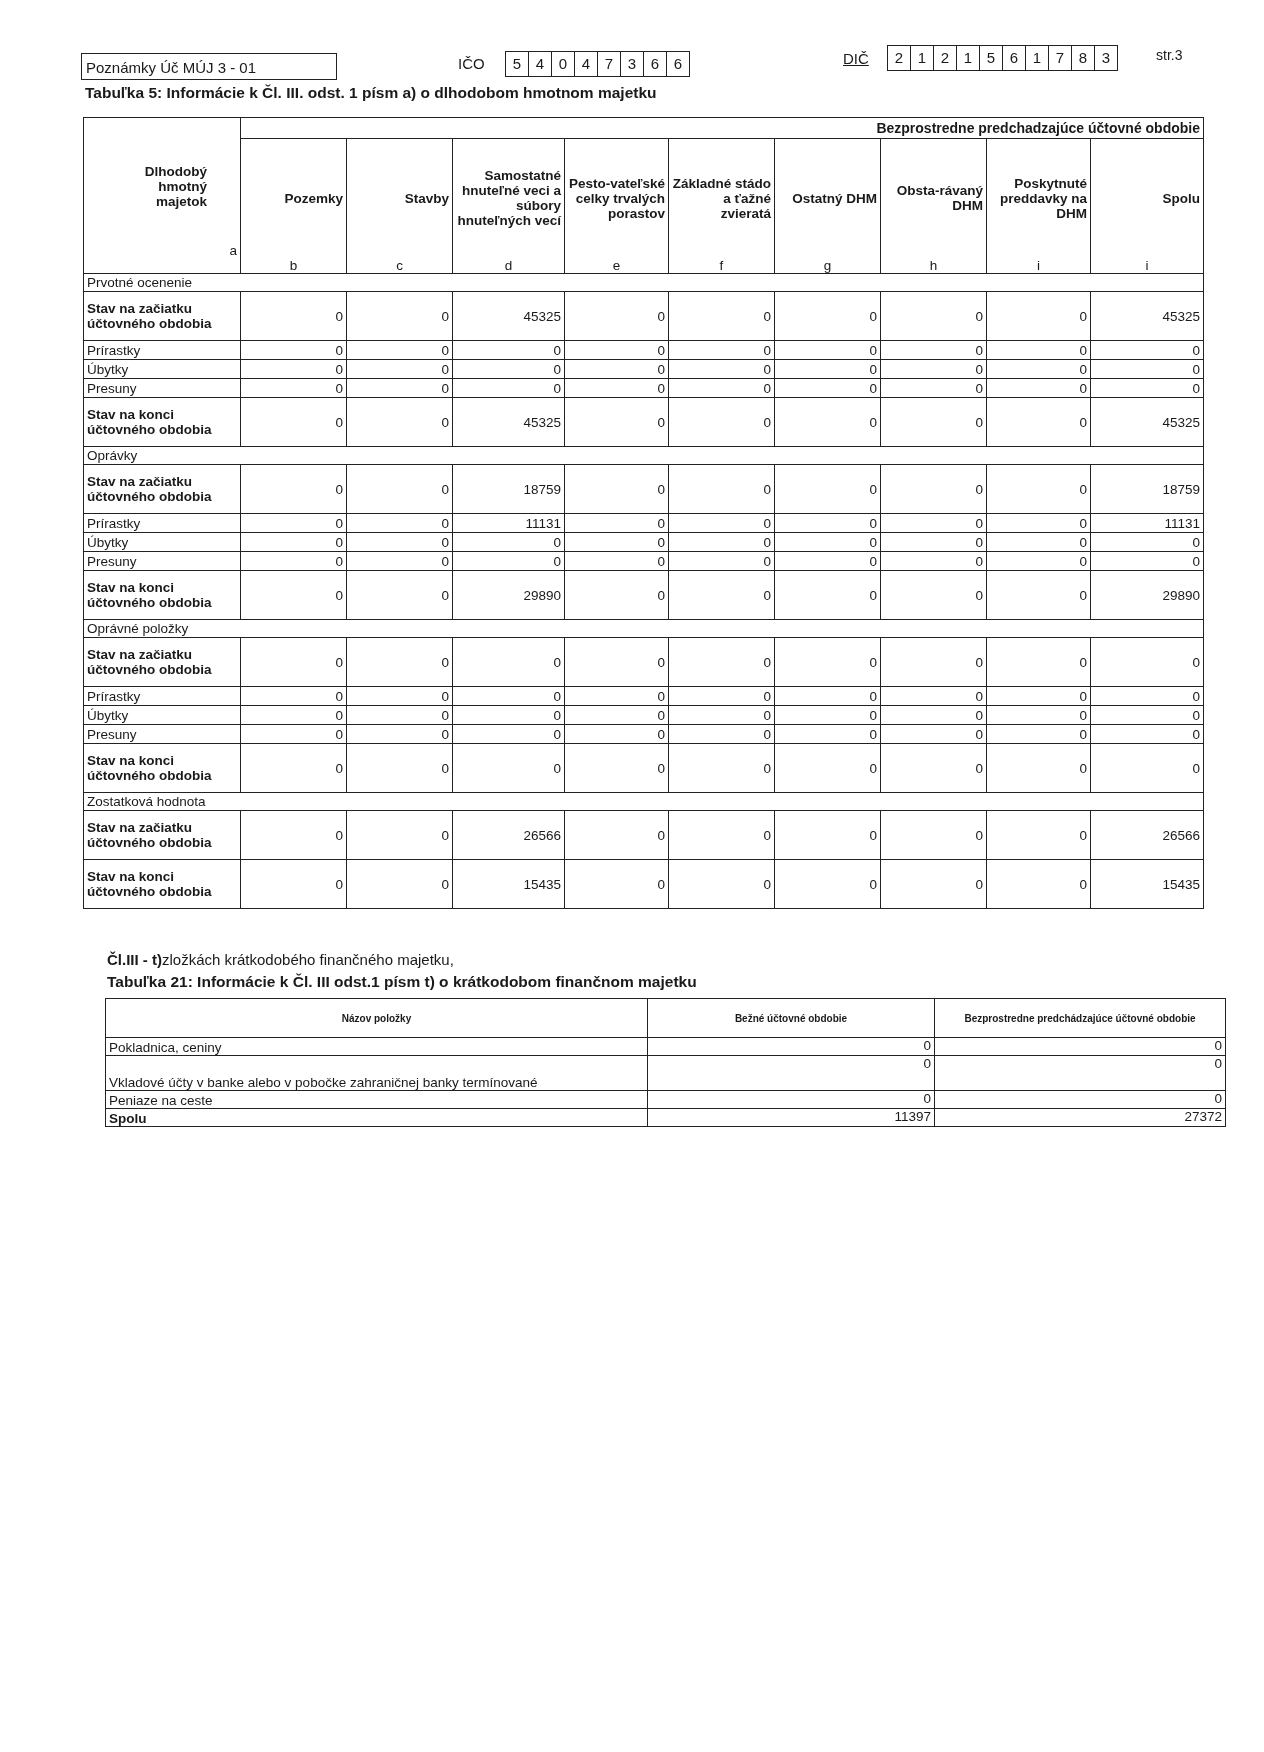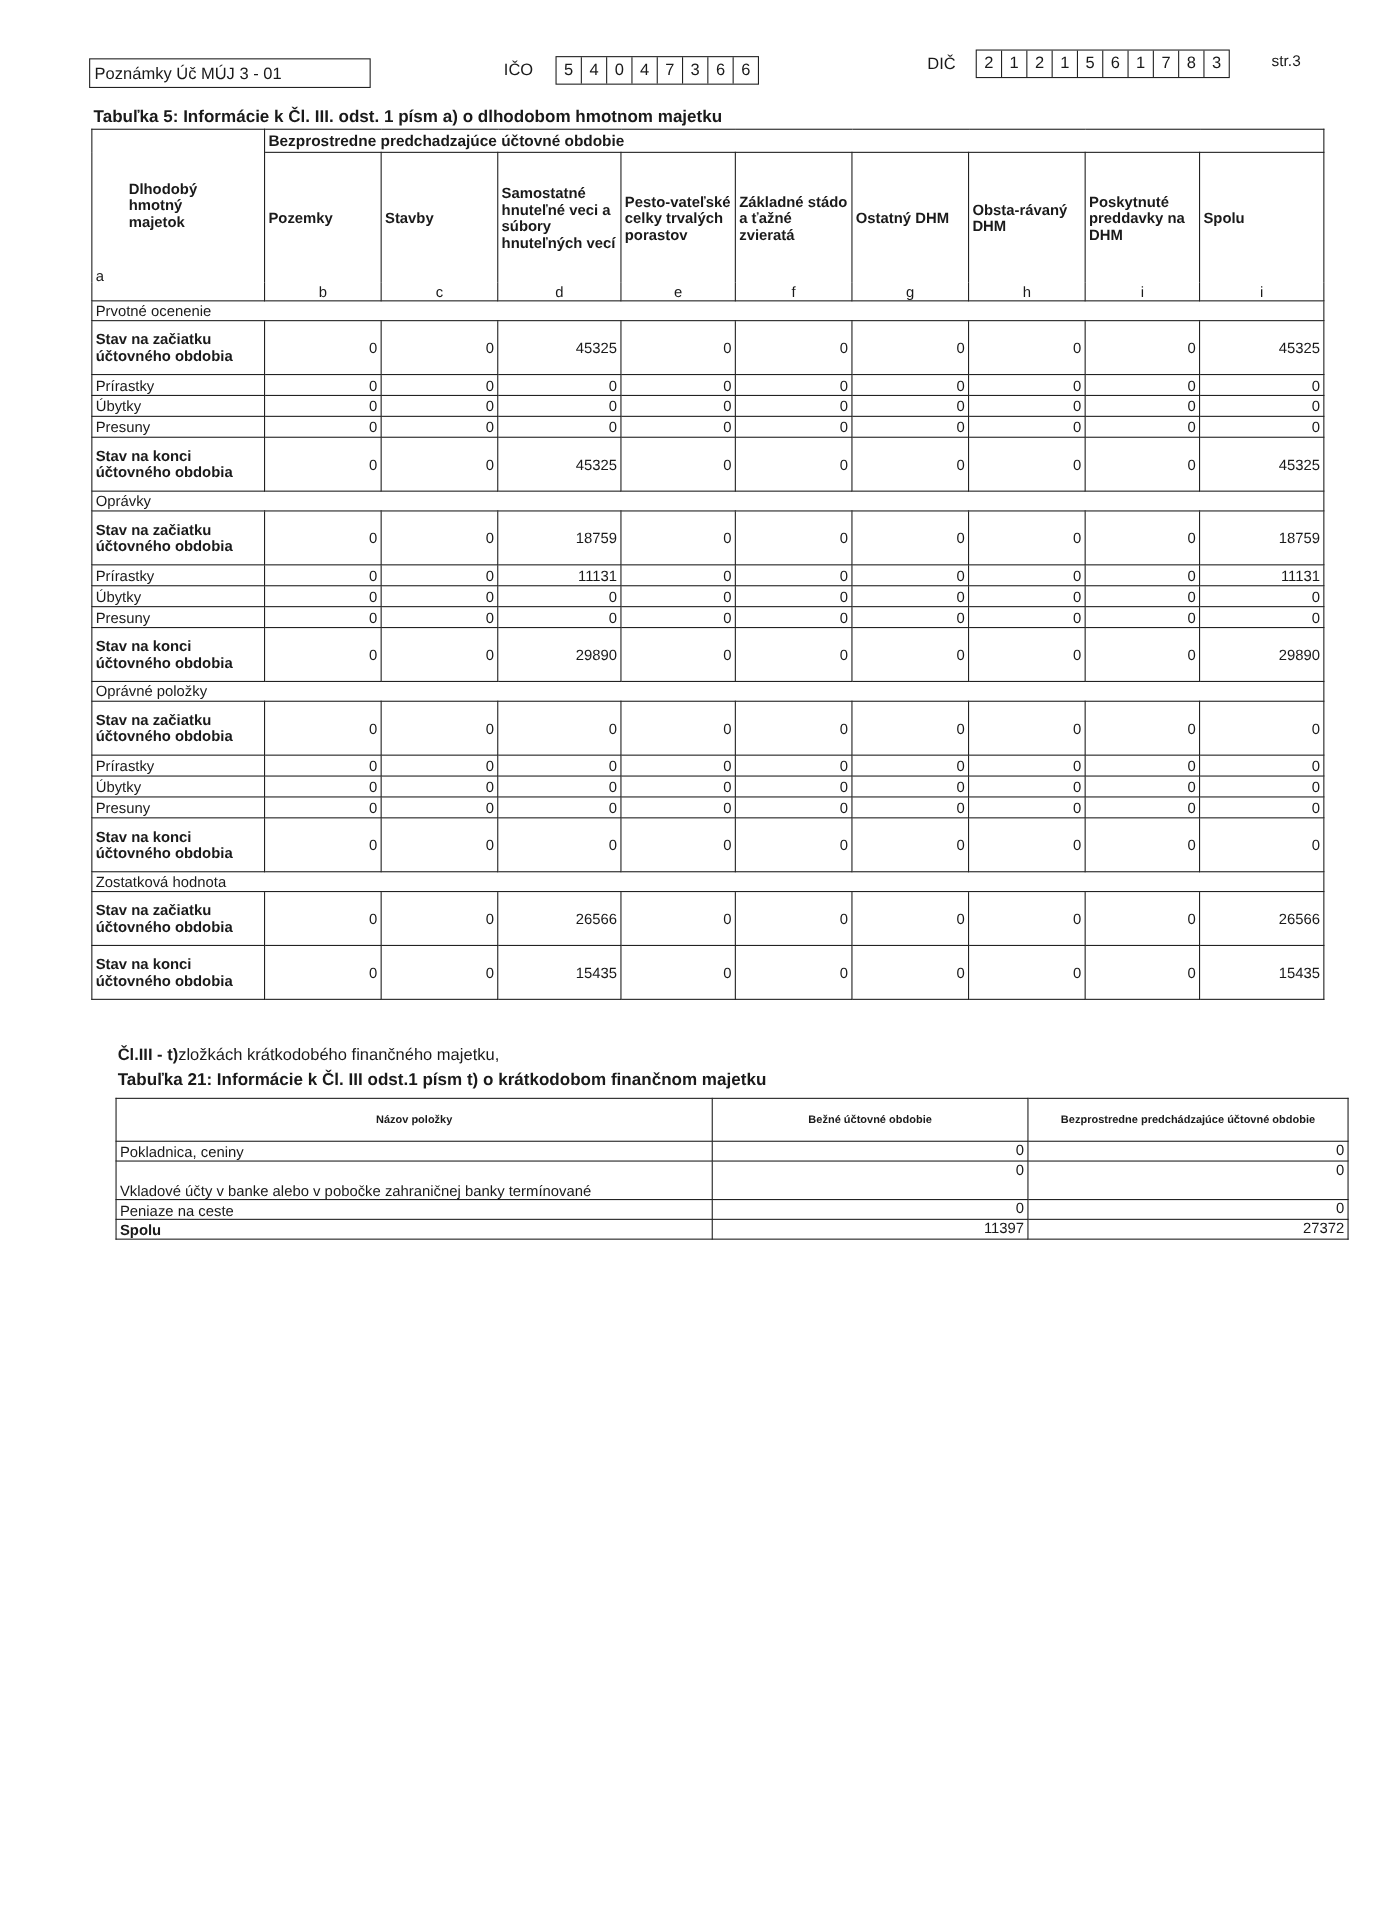--- a/index.html
+++ b/index.html
@@ -7,21 +7,21 @@
   .abs{position:absolute;}
   .hdr-box{left:81px;top:53px;width:256px;height:27px;border:1.5px solid #222;font-size:15px;line-height:27px;padding-left:4px;box-sizing:border-box;}
   .lbl{font-size:15px;}
   .digits{display:flex;border:1.5px solid #222;height:24px;}
   .digits span{width:22px;text-align:center;font-size:15px;line-height:24px;border-right:1px solid #222;}
   .digits span:last-child{border-right:none;}
   .title{font-weight:bold;font-size:15.5px;}
   table{border-collapse:collapse;position:absolute;}
   td,th{border:1px solid #222;padding:0 3px;font-size:13.5px;}
   #t5{left:83px;top:117px;width:1120px;table-layout:fixed;}
-  #t5 th{font-weight:bold;text-align:left;vertical-align:middle;line-height:15px;}
+  #t5 th{font-weight:bold;text-align:right;vertical-align:middle;line-height:15px;}
   #t5 .letters td{border-top:none;}
   #t5 td.num{text-align:right;vertical-align:middle;}
   #t5 td.sec{font-size:13.5px;height:17px;padding-left:3px;margin-left:20px;}
   #t5 td.rl{font-size:13.5px;padding-left:3px;}
   #t5 td.rl.bold{font-weight:bold;line-height:15.5px;}
   #t5 tr.tall td{height:48px;}
   #t5 tr.short td{height:18px;}
   .colletter{font-weight:normal;}
   #t21{left:105px;top:998px;width:1120px;table-layout:fixed;}
   #t21 th{font-weight:bold;font-size:10px;line-height:15px;height:38px;text-align:center;}
@@ -39,37 +39,37 @@
     <span>5</span>
     <span>4</span>
     <span>0</span>
     <span>4</span>
     <span>7</span>
     <span>3</span>
     <span>6</span>
     <span>6</span>
   </div>
 
-<div class="abs lbl" style="left:843px;top:50px;">DIČ</div>
+<div class="abs lbl" style="left:843px;top:50px;text-decoration:underline;">DIČ</div>
 <div class="abs digits" id="dic" style="left:887px;top:45px;">
     <span>2</span>
     <span>1</span>
     <span>2</span>
     <span>1</span>
     <span>5</span>
     <span>6</span>
     <span>1</span>
     <span>7</span>
     <span>8</span>
     <span>3</span>
   </div>
 
 <div class="abs lbl" style="left:1156px;top:47px;font-size:14px;">str.3</div>
 
-<div class="abs title" style="left:85px;top:98px;">Tabuľka 5: Informácie k Čl. III. odst. 1 písm a) o dlhodobom hmotnom majetku</div>
+<div class="abs title" style="left:85px;top:84px;">Tabuľka 5: Informácie k Čl. III. odst. 1 písm a) o dlhodobom hmotnom majetku</div>
 
 <table id="t5">
   <colgroup>
     <col style="width:157px">
       <col style="width:106px">
       <col style="width:106px">
       <col style="width:112px">
       <col style="width:104px">
       <col style="width:106px">
       <col style="width:106px">

